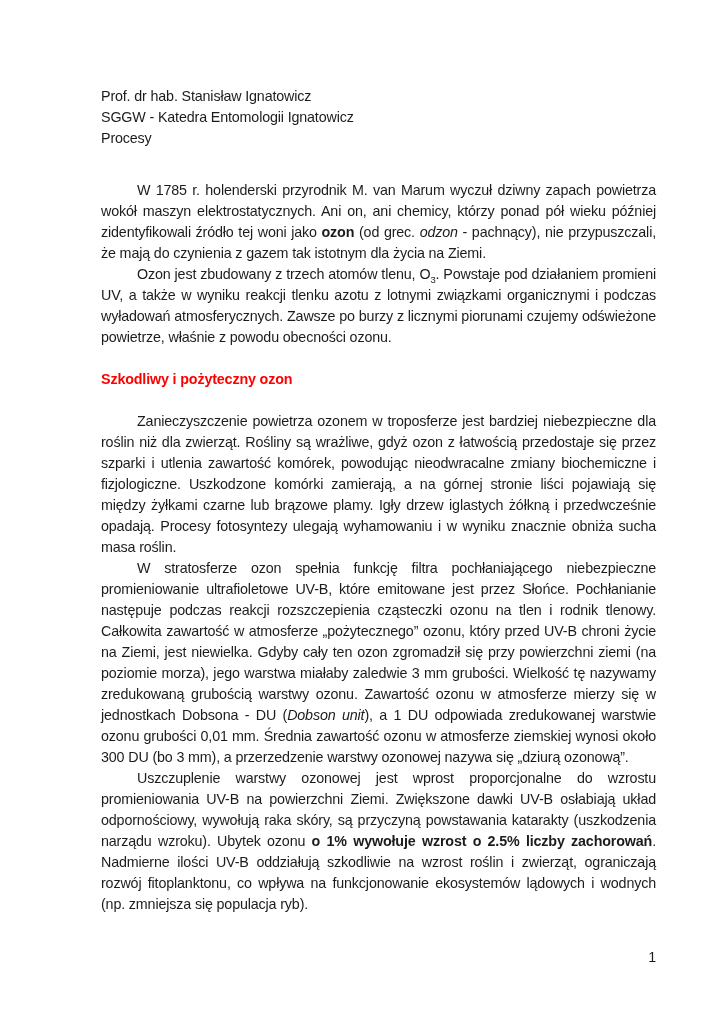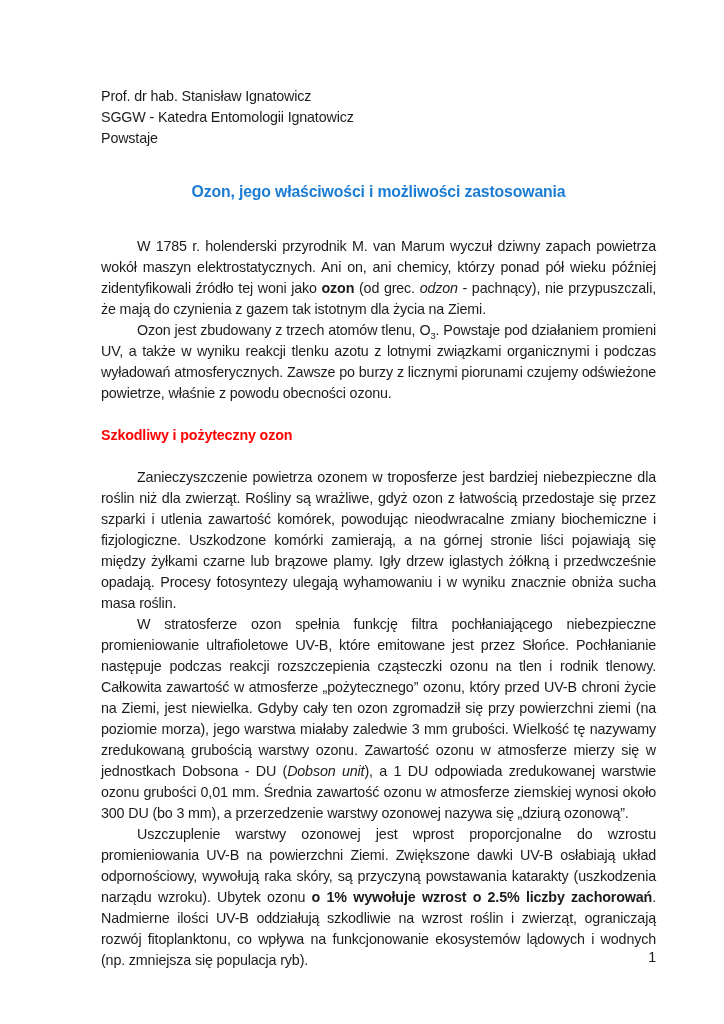--- a/index.html
+++ b/index.html
@@ -57,25 +57,24 @@
   }
 </style>
 </head>
 <body>
 
 <div class="page">
 
   <div class="author-block">
     <div class="author-line">Prof. dr hab. Stanisław Ignatowicz</div>
     <div class="author-line">SGGW - Katedra Entomologii Ignatowicz</div>
-    <div class="author-line">Powstaje</div>
+    <div class="author-line">Procesy</div>
   </div>
 
   <div class="doc-title">
-    <div>Ozon, jego właściwości i możliwości zastosowania</div>
   </div>
 
   <div class="content">
     <div>
         <p class="para"><span>W 1785 r. holenderski przyrodnik M. van Marum wyczuł dziwny zapach powietrza wokół maszyn elektrostatycznych. Ani on, ani chemicy, którzy ponad pół wieku później zidentyfikowali źródło tej woni jako </span><span class="b">ozon</span><span> (od grec. </span><span class="i">odzon</span><span> - pachnący), nie przypuszczali, że mają do czynienia z gazem tak istotnym dla życia na Ziemi.</span></p>
         <p class="para"><span>Ozon jest zbudowany z trzech atomów tlenu, O</span><span class="sub">3</span><span>. Powstaje pod działaniem promieni UV, a także w wyniku reakcji tlenku azotu z lotnymi związkami organicznymi i podczas wyładowań atmosferycznych. Zawsze po burzy z licznymi piorunami czujemy odświeżone powietrze, właśnie z powodu obecności ozonu.</span></p>
       </div>
 
     <div class="section-heading">Szkodliwy i pożyteczny ozon</div>
 

